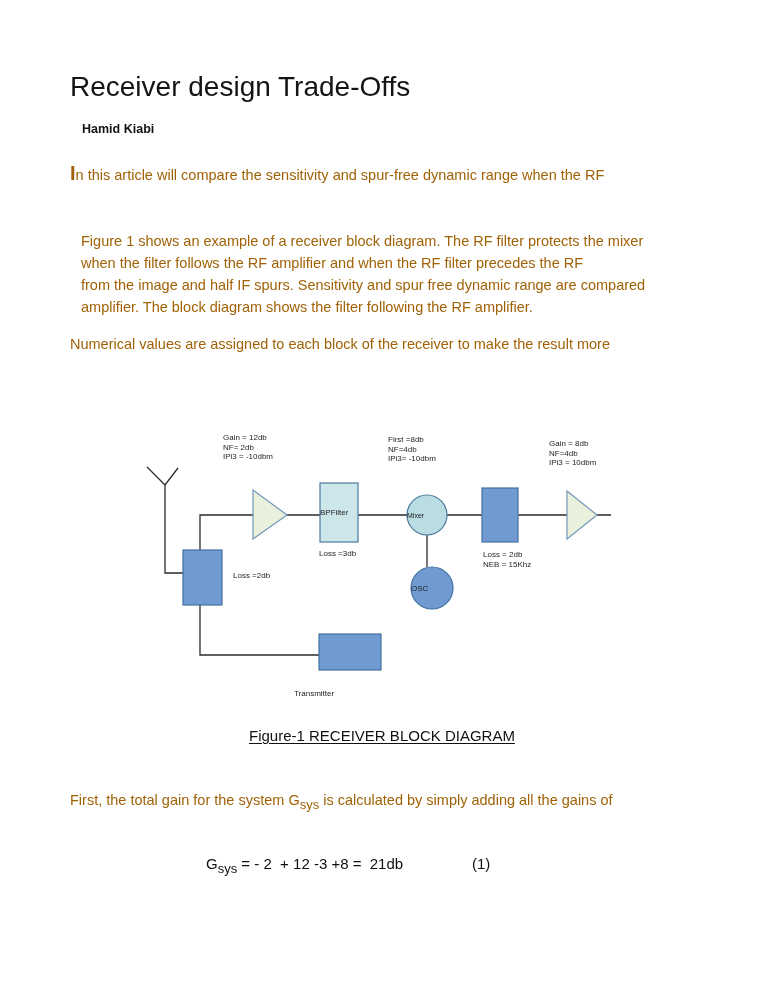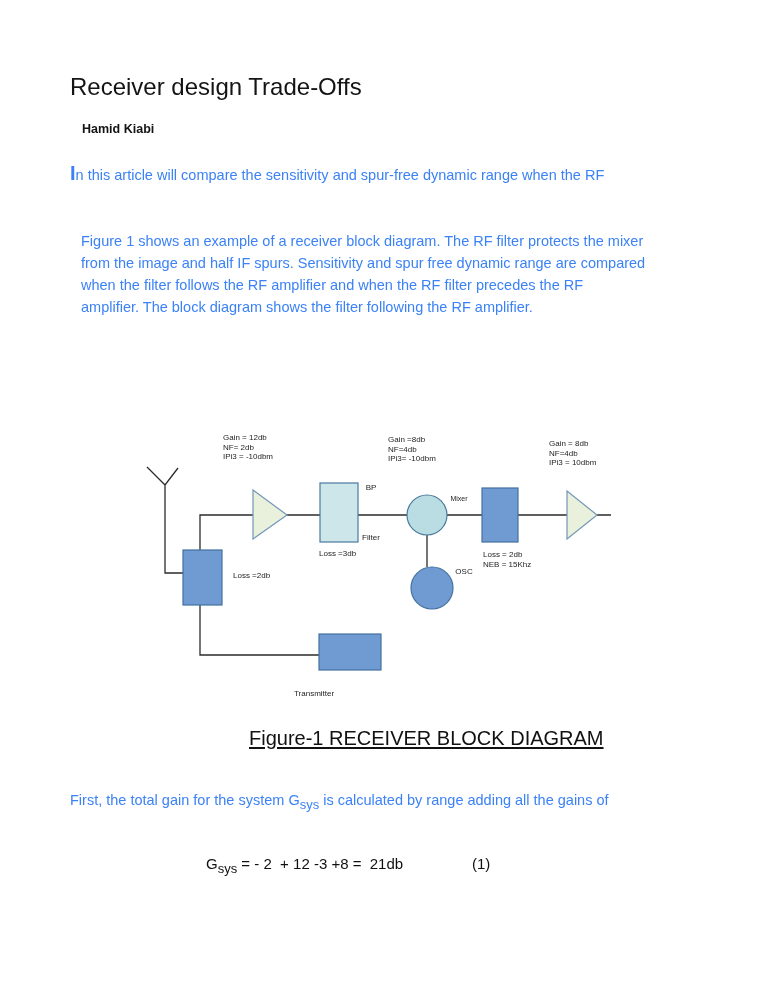--- a/index.html
+++ b/index.html
@@ -1,30 +1,30 @@
 <!DOCTYPE html>
 <html><head>
 <meta charset="utf-8">
 <style>
   html,body{margin:0;padding:0;background:#ffffff;}
   .page{
     position:relative;width:768px;height:994px;background:#ffffff;overflow:hidden;
     font-family:"Liberation Sans",sans-serif;color:#1a1a1a;
   }
   .abs{position:absolute;}
-  .doc-title{font-size:24px;line-height:34px;color:#141414;letter-spacing:0px;white-space:pre;}
+  .doc-title{font-size:28px;line-height:34px;color:#141414;letter-spacing:0px;white-space:pre;}
   .author{font-size:12.5px;font-weight:bold;color:#141414;white-space:pre;}
-  .body-text{font-size:14.5px;line-height:22px;color:#3b82f6;}
+  .body-text{font-size:14.5px;line-height:22px;color:#a16207;}
   .body-text .line{white-space:pre;}
   .dropcap{font-size:20px;font-weight:600;}
-  .caption{font-size:20px;color:#111;text-decoration:underline;text-underline-offset:2px;white-space:pre;}
+  .caption{font-size:15px;color:#111;text-decoration:underline;text-underline-offset:2px;white-space:pre;}
   .dlabel{font-size:8px;line-height:9.5px;color:#242424;}
   .dlabel .line{white-space:pre;}
-  .block-text{display:flex;flex-direction:column;align-items:center;justify-content:space-between;
-    text-align:center;color:#1d1d1d;margin-left:32px;}
+  .block-text{display:flex;flex-direction:row;align-items:center;justify-content:flex-start;
+    text-align:center;color:#1d1d1d;}
   .eq{font-size:15px;white-space:pre;color:#111;}
   sub.small{font-size:13px;}
   svg{position:absolute;left:0;top:0;}
 </style>
 </head>
 <body>
 
 <div class="page">
 
   <svg width="768" height="994" viewBox="0 0 768 994">
@@ -47,35 +47,36 @@
 
   <div class="abs doc-title" style="left:70px;top:70px;">Receiver design Trade-Offs</div>
   <div class="abs author" style="left:74px;top:122px;padding-left:8px;">Hamid Kiabi</div>
 
   <div class="abs body-text" style="left:70px;top:162px;">
     <div class="line"><span class="dropcap">I</span><span>n this article will compare the sensitivity and spur-free dynamic range when the RF</span></div>
   </div>
 
   <div class="abs body-text" style="left:81px;top:230px;">
     <div class="line">Figure 1 shows an example of a receiver block diagram. The RF filter protects the mixer</div>
+    <div class="line">when the filter follows the RF amplifier and when the RF filter precedes the RF</div>
     <div class="line">from the image and half IF spurs. Sensitivity and spur free dynamic range are compared</div>
-    <div class="line">when the filter follows the RF amplifier and when the RF filter precedes the RF</div>
     <div class="line">amplifier. The block diagram shows the filter following the RF amplifier.</div>
   </div>
 
   <div class="abs body-text" style="left:70px;top:333px;">
+    <div class="line">Numerical values are assigned to each block of the receiver to make the result more</div>
   </div>
 
   <div class="abs dlabel" style="left:223px;top:433px;">
     <div class="line">Gain = 12db</div>
     <div class="line">NF= 2db</div>
     <div class="line">IPi3 = -10dbm</div>
   </div>
   <div class="abs dlabel" style="left:388px;top:435px;">
-    <div class="line">Gain =8db</div>
+    <div class="line">First =8db</div>
     <div class="line">NF=4db</div>
     <div class="line">IPi3= -10dbm</div>
   </div>
   <div class="abs dlabel" style="left:549px;top:439px;">
     <div class="line">Gain = 8db</div>
     <div class="line">NF=4db</div>
     <div class="line">IPi3 = 10dbm</div>
   </div>
   <div class="abs dlabel" style="left:233px;top:571px;">
     <div class="line">Loss =2db</div>
@@ -98,19 +99,19 @@
   <div class="abs block-text" style="left:407px;top:495px;width:40px;height:40px;font-size:7px;">
     <div>Mixer</div>
   </div>
   <div class="abs block-text" style="left:411px;top:567px;width:42px;height:42px;font-size:8px;">
     <div>OSC</div>
   </div>
 
   <div class="abs caption" style="left:249px;top:727px;">Figure-1 RECEIVER BLOCK DIAGRAM</div>
 
   <div class="abs body-text" style="left:70px;top:789px;">
-    <div class="line"><span>First, the total gain for the system G</span><sub class="small">sys</sub><span> is calculated by range adding all the gains of</span></div>
+    <div class="line"><span>First, the total gain for the system G</span><sub class="small">sys</sub><span> is calculated by simply adding all the gains of</span></div>
   </div>
 
   <div class="abs eq" style="left:206px;top:855px;"><span>G</span><sub class="small">sys</sub><span> = - 2  + 12 -3 +8 =  21db</span></div>
   <div class="abs eq" style="left:472px;top:855px;">(1)</div>
 
 </div>
 
 </body></html>

